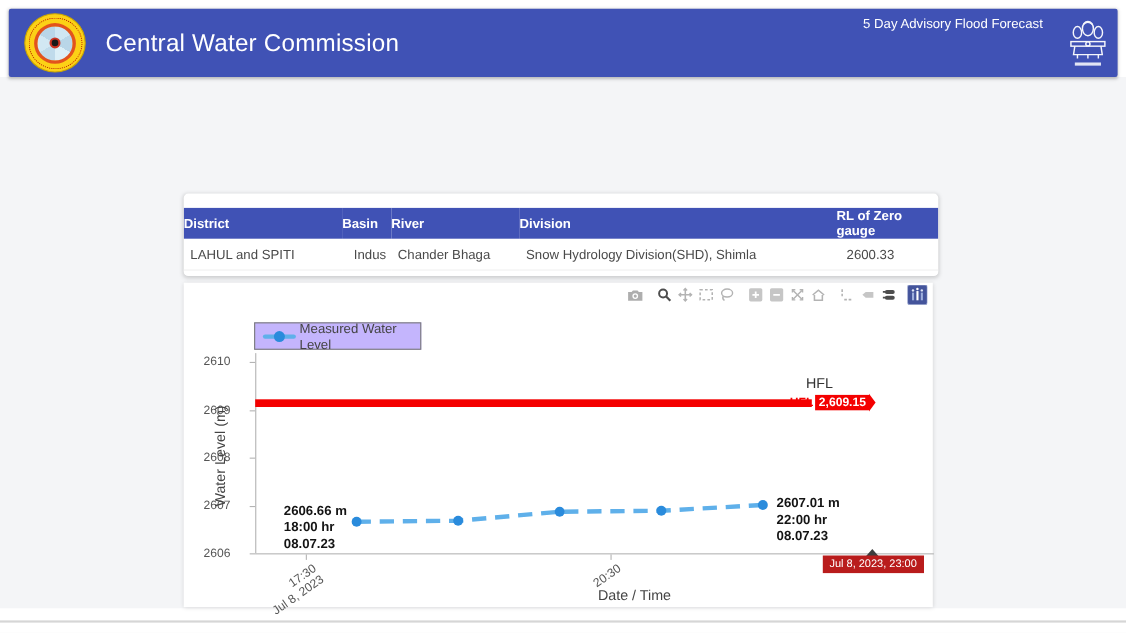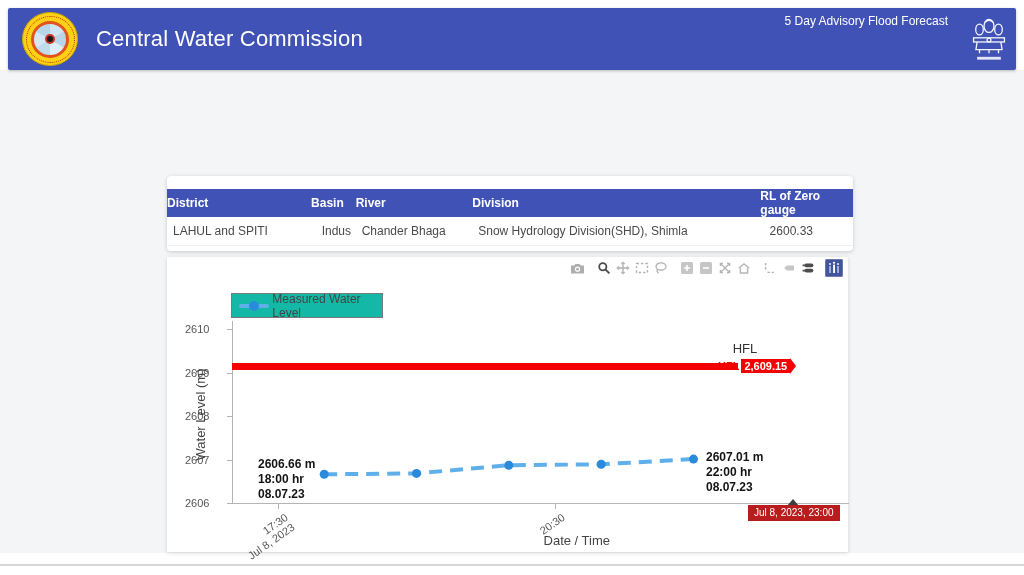--- a/index.html
+++ b/index.html
@@ -52,21 +52,21 @@
   .chart-card { position:absolute; left:167px; top:257px; width:681px; height:295px; background:#fff;
                 box-shadow:0 1px 4px rgba(0,0,0,.15); }
 
   
   .modebar { position:absolute; top:2px; right:5px; display:flex; align-items:center; }
   .mb-btn { width:19px; height:18px; display:flex; align-items:center; justify-content:center; cursor:pointer; }
   .mb-gap { width:7px; }
   .mb-logo { width:18px; height:18px; }
 
   
-  .legend { position:absolute; left:64px; top:36px; width:152px; height:25px; background:#14b8a6;
+  .legend { position:absolute; left:64px; top:36px; width:152px; height:25px; background:#c4b5fd;
             border:1px solid #7a7a7a; display:flex; align-items:center; padding-left:7px; }
   .legend-swatch { position:relative; width:30px; height:10px; }
   .legend-line { position:absolute; left:0; top:3px; width:30px; height:4px; background:#5fb0ea; border-radius:2px; }
   .legend-dot  { position:absolute; left:10px; top:0; width:10px; height:10px; background:#2a8bdc; border-radius:50%; }
   .legend-label { font-size:12px; color:#444; margin-left:6px; }
 
   
   .y-axis-line { position:absolute; left:65px; top:64px; width:1px; height:182px; background:#b4b4b4; }
   .x-axis-line { position:absolute; left:65px; top:246px; width:617px; height:1px; background:#b4b4b4; }
   .ytick-mark { position:absolute; left:60px; width:5px; height:1px; background:#b4b4b4; }

